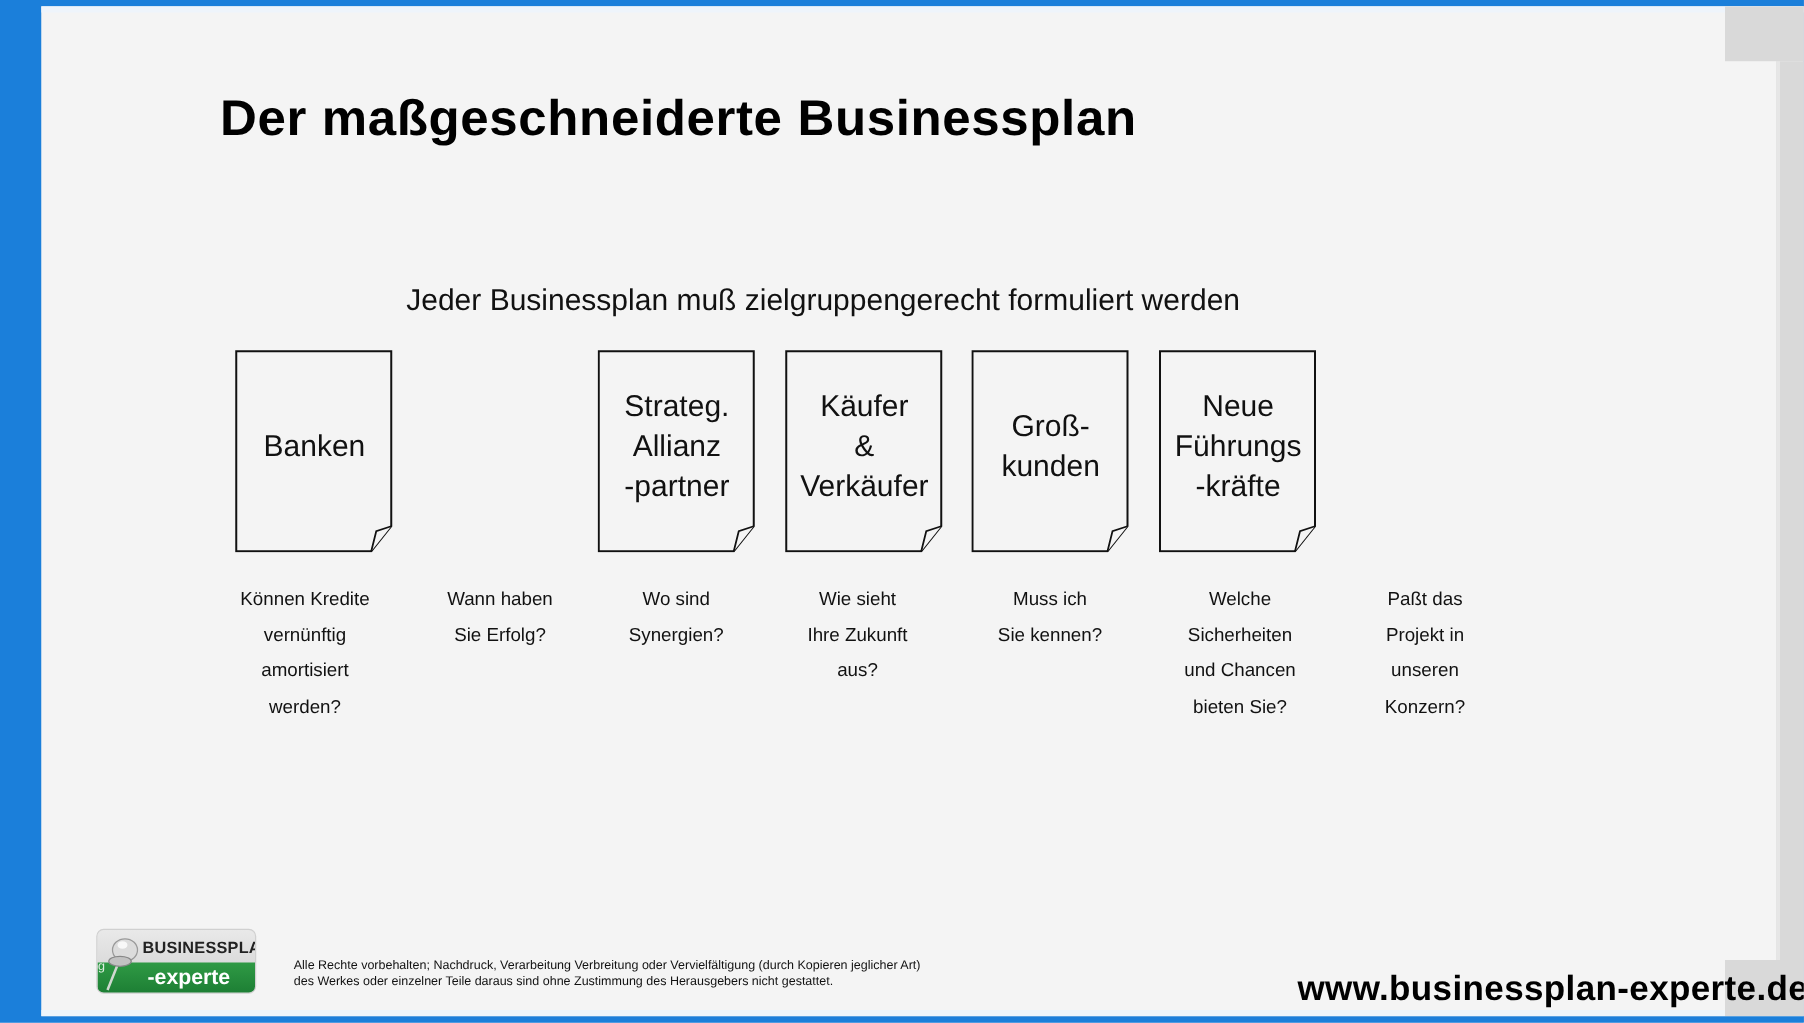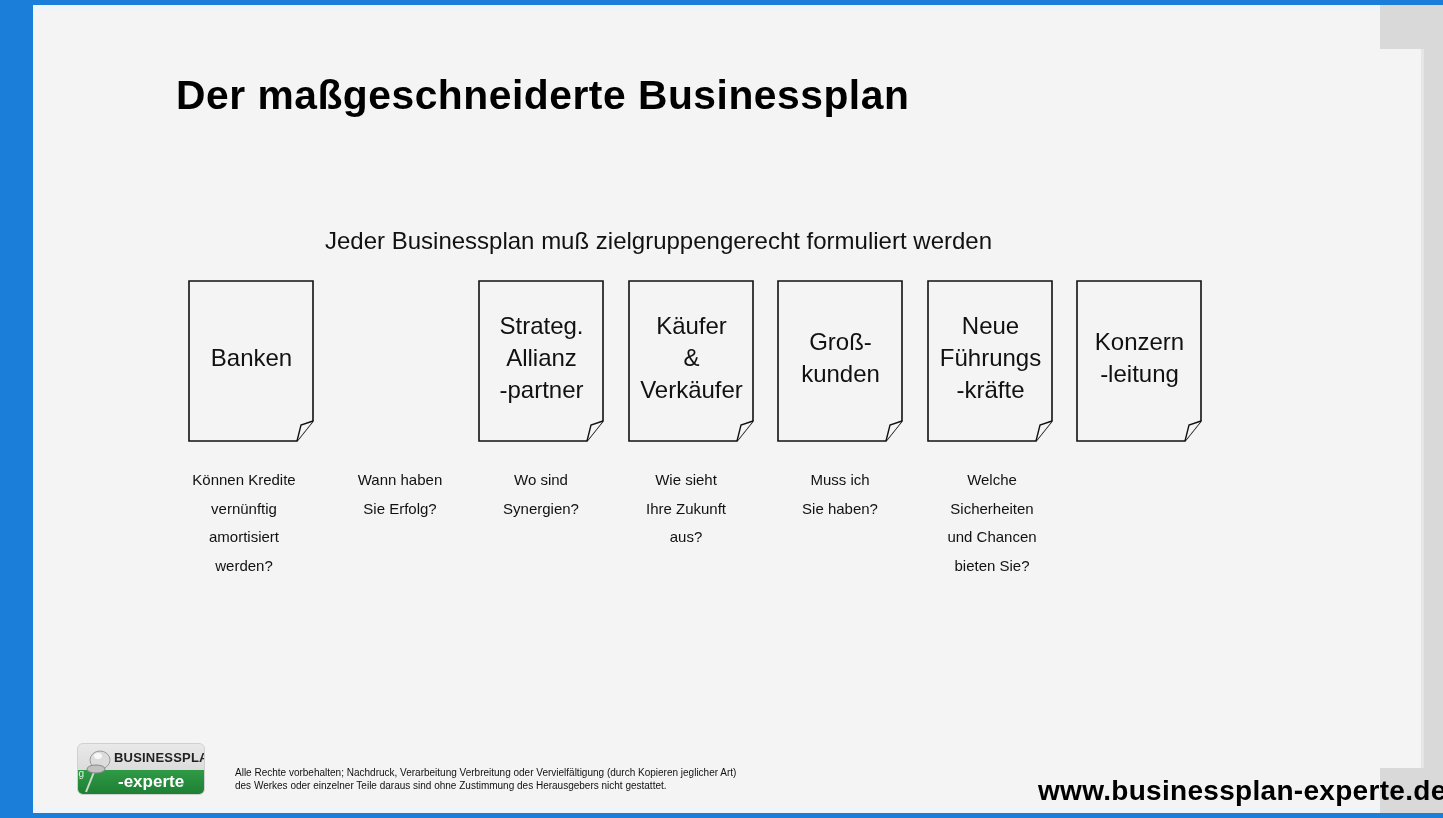--- a/index.html
+++ b/index.html
@@ -122,46 +122,42 @@
   </div>
   <div class="doc" style="left:894px">
     <svg width="127" height="162">
       <path d="M1 1 H125 V141 L109 161 H1 Z" fill="#f4f4f4" stroke="#111" stroke-width="1.6"></path>
       <path d="M125 141 L113 145 L109 161" fill="#f4f4f4" stroke="#111" stroke-width="1.4"></path>
     </svg>
     <div class="doc-label">Neue
 Führungs
 -kräfte</div>
   </div>
-  <div class="doc" style="left:1043px">
-    <svg width="127" height="162">
-      <path d="M1 1 H125 V141 L109 161 H1 Z" fill="#f4f4f4" stroke="#111" stroke-width="1.6"></path>
-      <path d="M125 141 L113 145 L109 161" fill="#f4f4f4" stroke="#111" stroke-width="1.4"></path>
-    </svg>
-    <div class="doc-label">Konzern
--leitung</div>
-  </div>
 
   <div class="question" style="left:126px">Können Kredite
 vernünftig
 amortisiert
 werden?</div>
   <div class="question" style="left:423px">Wo sind
 Synergien?</div>
   <div class="question" style="left:282px">Wann haben
 Sie Erfolg?</div>
   <div class="question" style="left:568px">Wie sieht
 Ihre Zukunft
 aus?</div>
   <div class="question" style="left:722px">Muss ich
-Sie haben?</div>
+Sie kennen?</div>
   <div class="question" style="left:874px">Welche
 Sicherheiten
 und Chancen
 bieten Sie?</div>
+  <div class="question" style="left:1022px">Paßt das
+Projekt in
+unseren
+Konzern?</div>
 
   <div class="logo">
     <div class="logo-band"></div>
     <svg class="logo-pin" width="34" height="48" viewBox="0 0 34 48">
       <line x1="12" y1="26" x2="4" y2="46" stroke="#cfd8cf" stroke-width="2"></line>
       <ellipse cx="18" cy="14" rx="10" ry="9" fill="#dcdcdc" stroke="#9a9a9a" stroke-width="1"></ellipse>
       <ellipse cx="14" cy="23" rx="9" ry="4" fill="#c2c2c2" stroke="#888" stroke-width="1"></ellipse>
       <ellipse cx="16" cy="10" rx="4" ry="3" fill="#ffffff" opacity="0.8"></ellipse>
     </svg>
     <div class="logo-top">BUSINESSPLAN</div>

